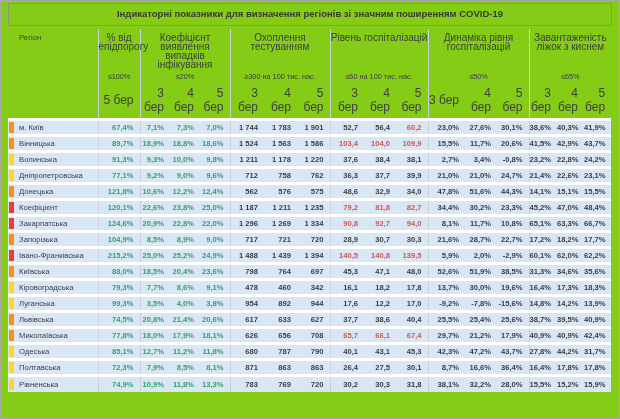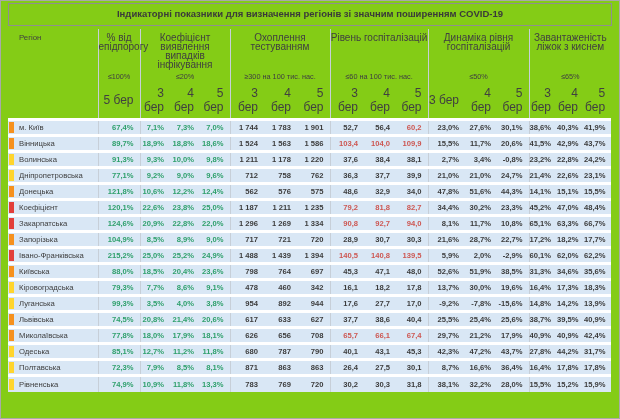--- a/index.html
+++ b/index.html
@@ -441,21 +441,21 @@
       </div>
     </td>
     <td class="val sep c-g">99,3%</td>
     <td class="val sep c-g">3,5%</td>
     <td class="val c-g">4,0%</td>
     <td class="val c-g">3,8%</td>
     <td class="val sep c-d">954</td>
     <td class="val c-d">892</td>
     <td class="val c-d">944</td>
     <td class="val sep c-d">17,6</td>
-    <td class="val c-d">27,7</td>
+    <td class="val c-d">12,2</td>
     <td class="val c-d">17,0</td>
     <td class="val sep c-d">-9,2%</td>
     <td class="val c-d">-7,8%</td>
     <td class="val c-d">-15,6%</td>
     <td class="val sep c-d">14,8%</td>
     <td class="val c-d">14,2%</td>
     <td class="val c-d">13,9%</td>
   </tr>
 
   <tr>

